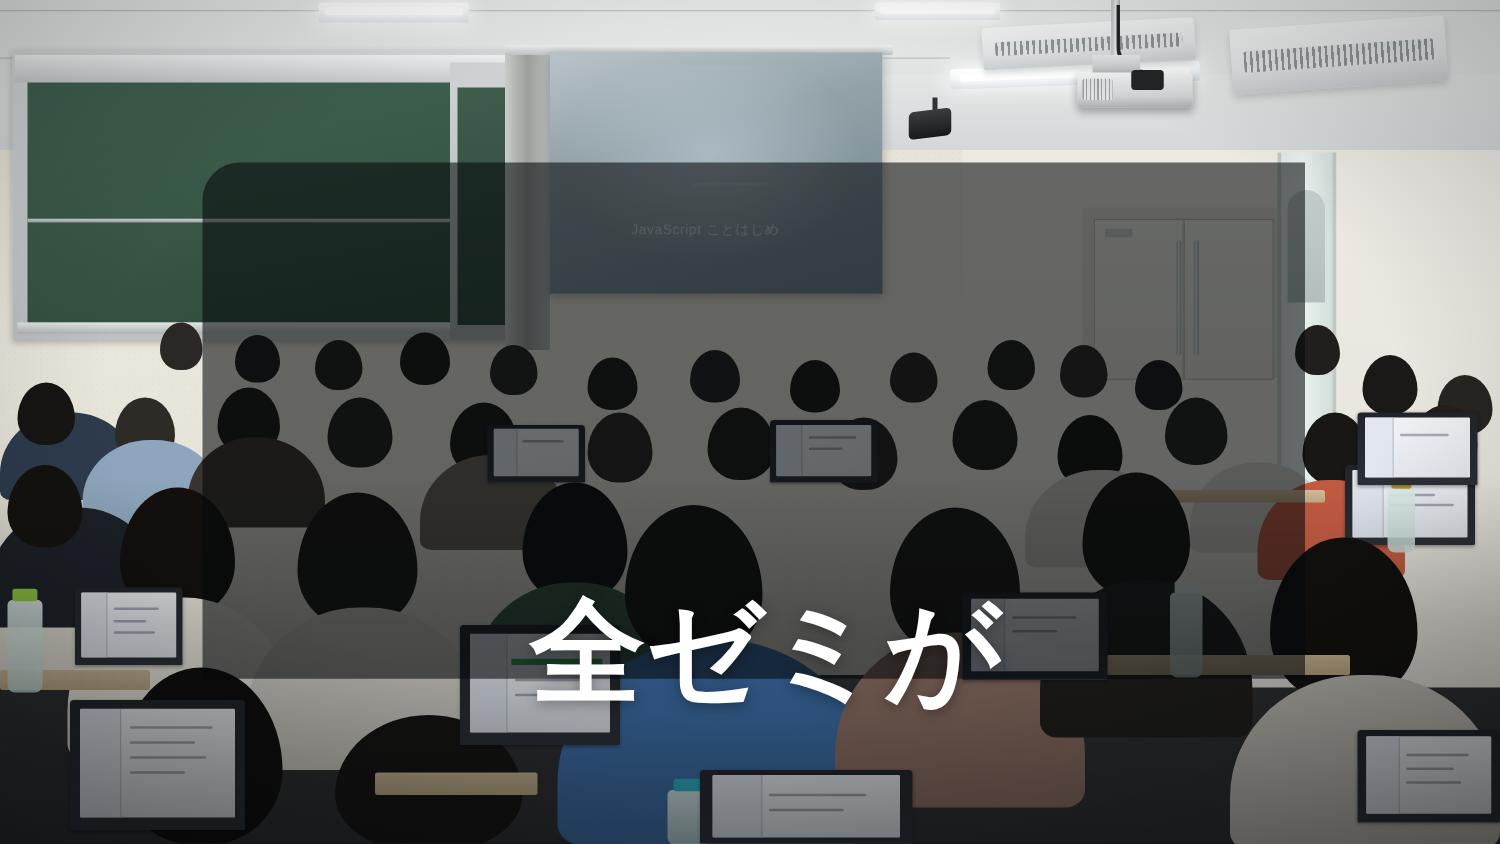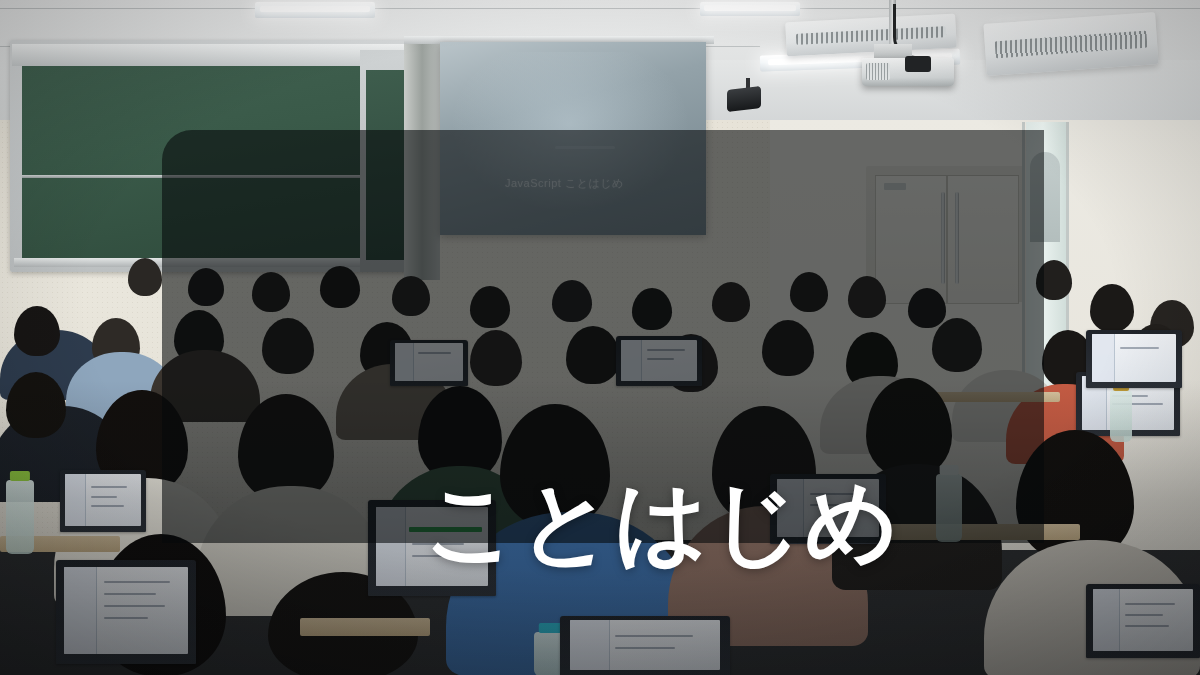--- a/index.html
+++ b/index.html
@@ -534,17 +534,17 @@
         </div>
     </div>
 
     <div class="vignette-fg"></div>
     <div class="vignette-edges"></div>
   </div>
 
   <div class="banner-overlay"></div>
 
   <div class="headline">
-    <span class="l1">ことはじめ</span>
+    <span class="l1">全ゼミが</span>
     
   </div>
 
 </div>
 
 </body></html>

